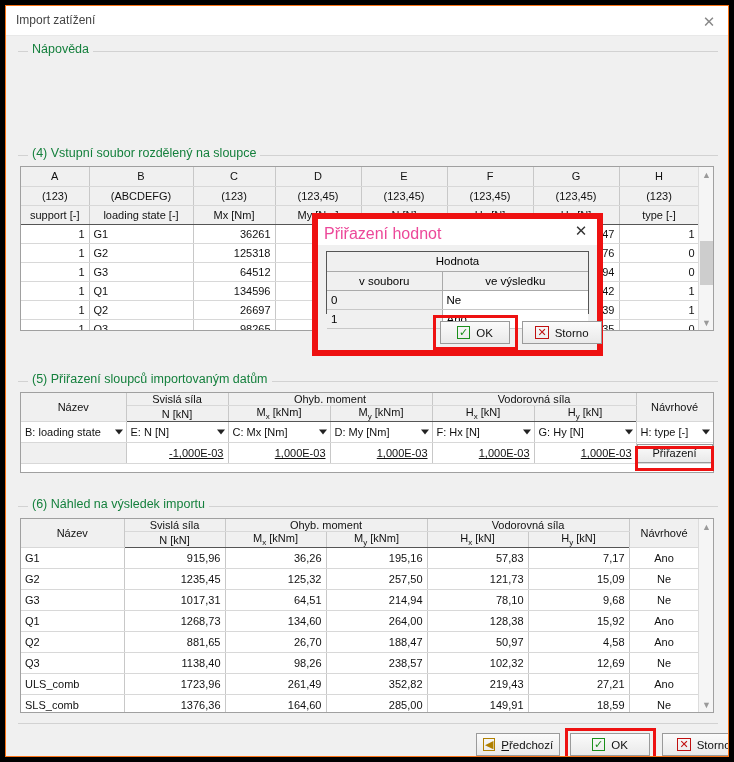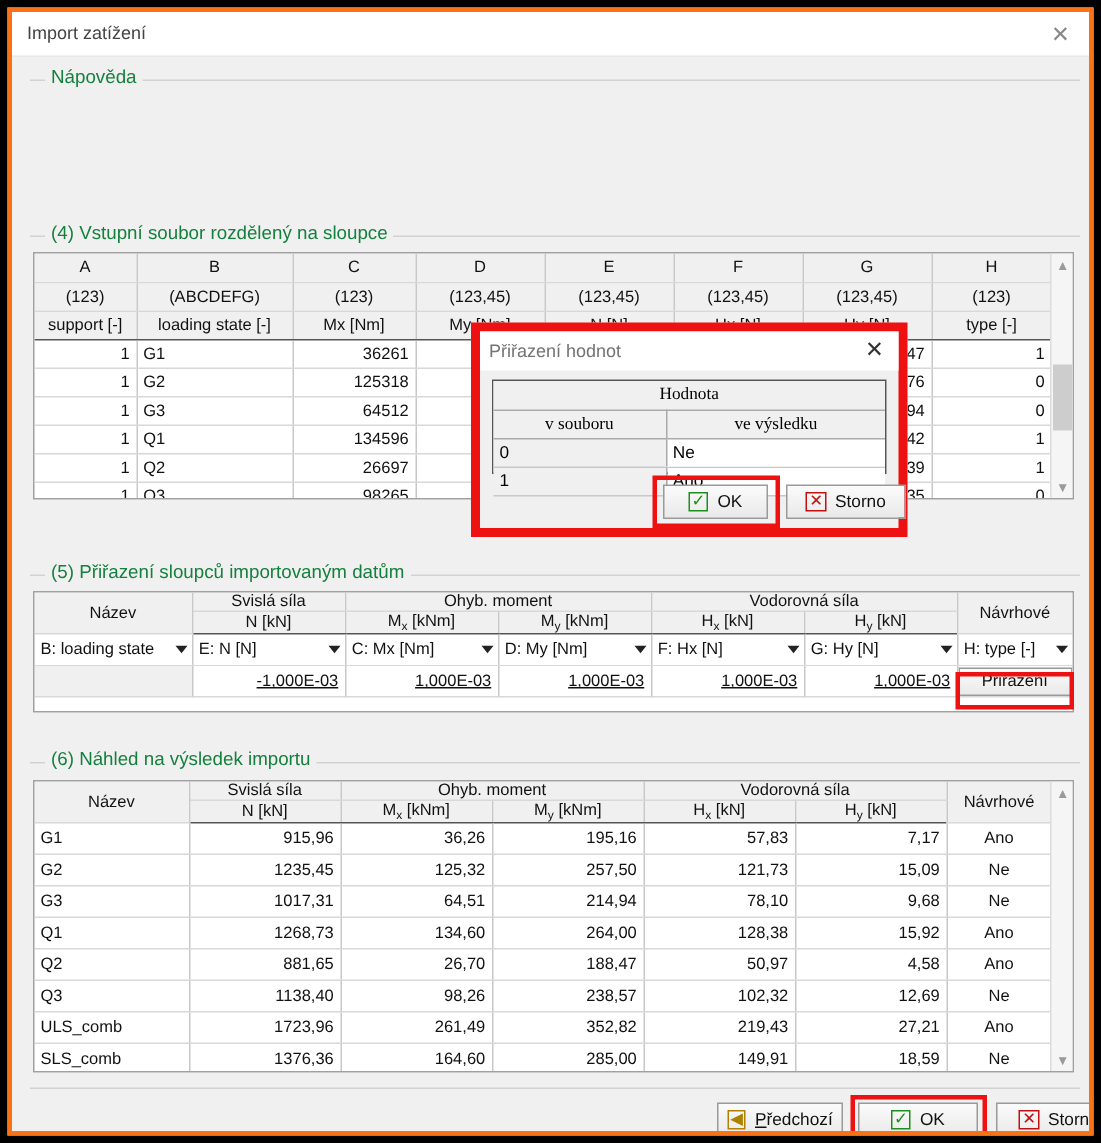--- a/index.html
+++ b/index.html
@@ -8,21 +8,21 @@
     width: 734px; height: 762px;
     background: #000;
     font-family: "Liberation Sans", sans-serif;
     overflow: hidden;
   }
   .window {
     position: absolute;
     left: 5px; top: 5px;
     width: 724px; height: 752px;
     background: #f0f0f0;
-    border: 3px solid #f97316;
+    border: 1px solid #f97316;
     overflow: hidden;
   }
   
   .titlebar {
     position: absolute; left: 0; top: 0;
     width: 100%; height: 30px;
     background: #ffffff;
     border-bottom: 1px solid #e8e8e8;
   }
   .titlebar .title {
@@ -155,39 +155,38 @@
     background: #f0f0f0;
     border: 6px solid #ee1111;
   }
   .modal .m-title {
     position: absolute; left: 0; top: 0;
     width: 100%; height: 26px;
     background: #fff;
   }
   .modal .m-title .t {
     position: absolute; left: 6px; top: 6px;
-    font-size: 12px; color: #737373;
+    font-size: 16px; color: #ec4899;
   }
   .modal .m-title .x {
     position: absolute; right: 6px; top: 3px;
     font-size: 15px; color: #333;
     width: 20px; text-align: center;
     cursor: pointer;
   }
   .modal .m-grid {
     position: absolute;
     border: 1px solid #555;
     background: #fff;
   }
   .modal .m-grid table { width: 100%; border-collapse: collapse; font-size: 11.5px; }
   .modal .m-grid th {
     font-weight: normal; text-align: center;
     background: #f0f0f0; height: 19px;
     border-bottom: 1px solid #aaa;
-    font-family: Liberation Serif, serif;
   }
   .modal .m-grid th.vsep { border-right: 1px solid #aaa; }
   .modal .m-grid td { height: 19px; border-bottom: 1px solid #c8c8c8; padding: 0 4px; }
   .modal .m-grid td.srccell { background: #f0f0f0; }
   .modal .m-grid td.dstcell { background: #fff; border-left: 1px solid #aaa; position: relative; }
   .btnrow { position: absolute; display: flex; gap: 0; align-items: center; }
 </style>
 </head>
 <body>
 

